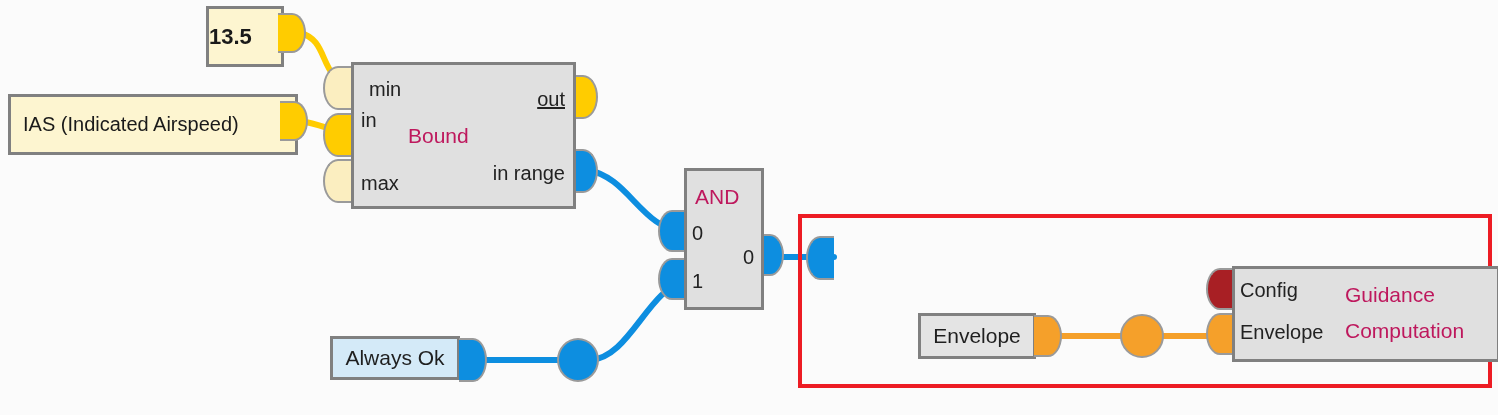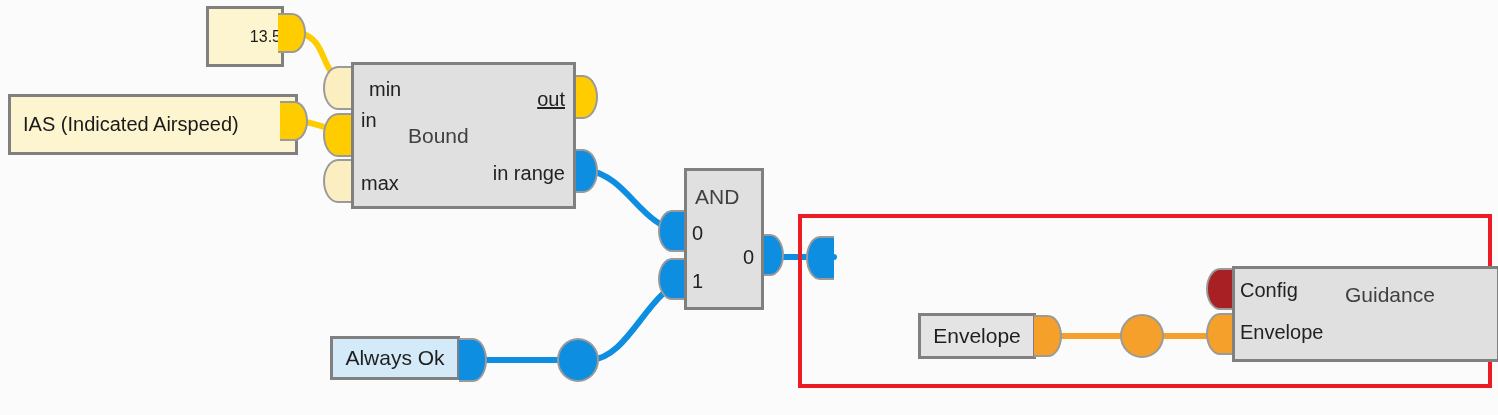--- a/index.html
+++ b/index.html
@@ -30,40 +30,40 @@
   }
   
   .const-box {
     background: #fdf5d0;
     border: 3px solid #808080;
     display: flex;
     align-items: center;
     color: #1a1a1a;
   }
   .const-box.numeric {
-    justify-content: flex-end;
-    font-weight: normal;
-    font-size: 16px;
+    justify-content: flex-start;
+    font-weight: bold;
+    font-size: 22px;
   }
   .const-box.textual {
     justify-content: flex-start;
     padding-left: 12px;
     font-size: 20px;
     align-items: center;
   }
   
   .fn-block {
     background: #e0e0e0;
     border: 3px solid #808080;
     color: #222;
   }
   .fn-title {
     position: absolute;
     font-size: 21px;
-    color: #404040;
+    color: #be185d;
     white-space: nowrap;
   }
   .port-label {
     position: absolute;
     font-size: 20px;
     color: #222;
     white-space: nowrap;
   }
   
   .port {
@@ -238,16 +238,17 @@
   <div class="port full orange" style="position:absolute; left:1120px; top:314px; width:44px; height:44px;"></div>
 
   <div class="node" style="left:1232px; top:266px; width:262px; height:90px;">
     <div class="port half-left darkred" style="left:-26px; top:2px; width:28px; height:42px;"></div>
     <div class="port half-left orange" style="left:-26px; top:47px; width:28px; height:42px;"></div>
 
     <div class="fn-block" style="width:262px; height:90px; position:absolute; left:0; top:0;">
       <span class="port-label" style="left:5px; top:10px;">Config</span>
       <span class="port-label" style="left:5px; top:52px;">Envelope</span>
       <span class="fn-title" style="left:110px; top:14px;">Guidance</span>
+      <span class="fn-title" style="left:110px; top:50px;">Computation</span>
     </div>
   </div>
 
 </div>
 
 </body></html>

